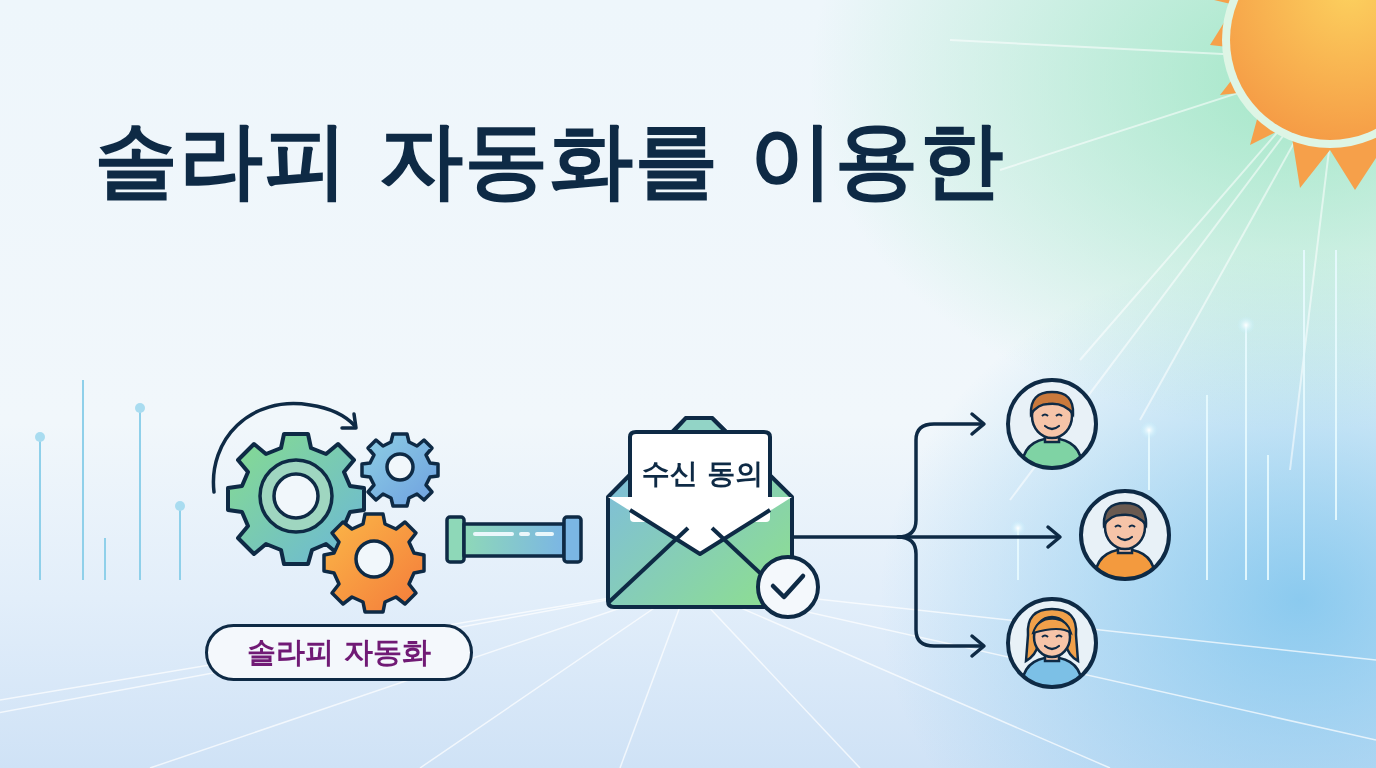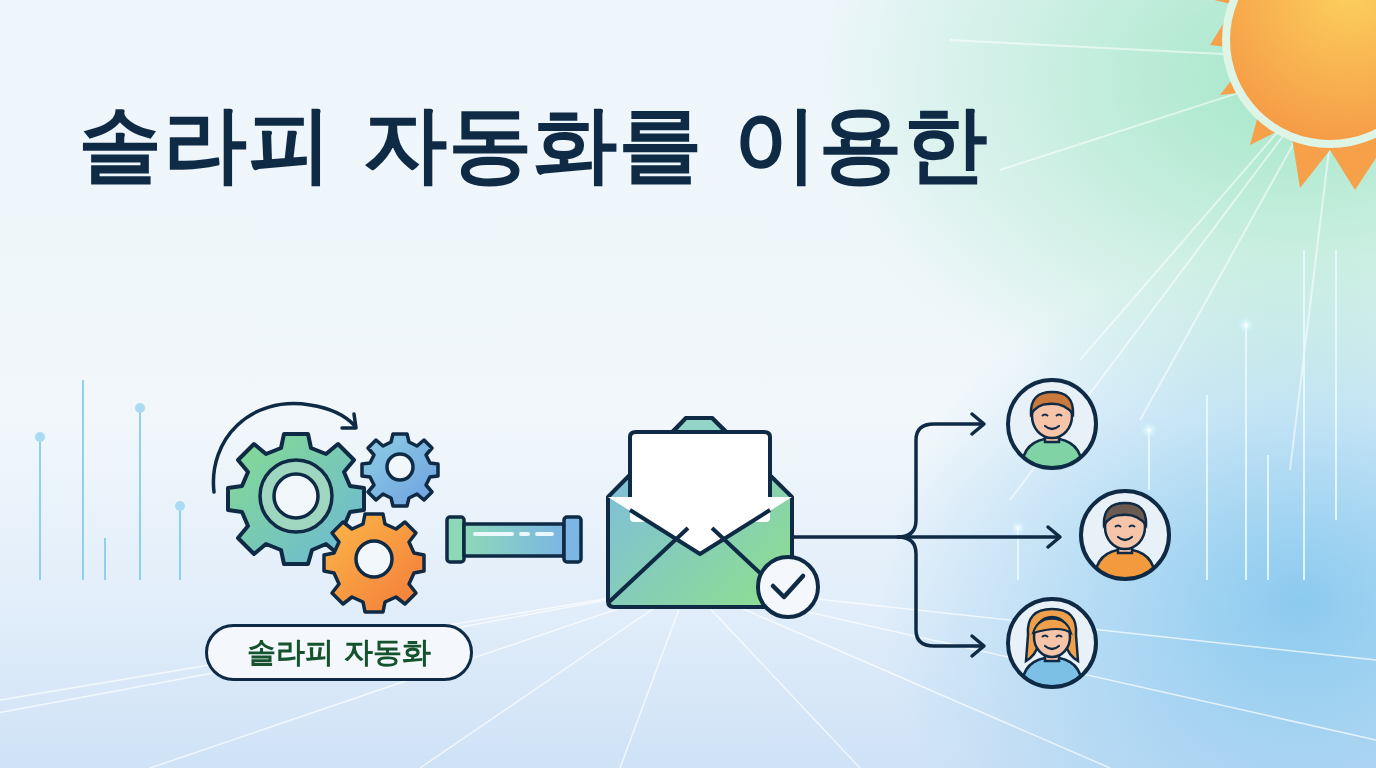--- a/index.html
+++ b/index.html
@@ -3,25 +3,25 @@
 <meta charset="utf-8">
 <style>
   html,body{margin:0;padding:0;}
   body{width:1376px;height:768px;overflow:hidden;font-family:"DejaVu Sans","Liberation Sans",sans-serif;}
   .canvas{position:relative;width:1376px;height:768px;overflow:hidden;
     background:
       radial-gradient(ellipse 700px 500px at 1300px 80px, rgba(150,228,190,0.85), rgba(150,228,190,0) 70%),
       radial-gradient(ellipse 600px 500px at 1300px 600px, rgba(110,190,235,0.75), rgba(110,190,235,0) 70%),
       linear-gradient(180deg,#eef6fb 0%, #f1f7fb 55%, #e2eefa 78%, #cfe2f6 100%);}
   .grid{position:absolute;left:0;top:0;width:1376px;height:768px;pointer-events:none;}
-  .title{position:absolute;left:78px;top:92px;margin:0;color:#0e2a45;font-weight:bold;font-size:84px;line-height:104px;letter-spacing:1px;}
+  .title{position:absolute;left:78px;top:92px;margin:16px;color:#0e2a45;font-weight:bold;font-size:84px;line-height:104px;letter-spacing:1px;}
   .title span{display:block;}
   .scene{position:absolute;left:0;top:0;width:1376px;height:768px;}
   .pill{position:absolute;left:205px;top:624px;width:268px;height:57px;border:3px solid #0e2a45;border-radius:30px;background:#f4f8fc;box-sizing:border-box;
-    display:flex;align-items:center;justify-content:center;font-weight:bold;font-size:29px;color:#14532d;}
+    display:flex;align-items:center;justify-content:center;font-weight:bold;font-size:29px;color:#701a75;}
   .letter-text{position:absolute;left:640px;top:455px;width:125px;text-align:center;font-weight:bold;font-size:28px;color:#0e2a45;}
 </style>
 </head>
 <body>
 
 <div class="canvas">
 
   <svg class="grid" viewBox="0 0 1376 768">
     <defs>
       <linearGradient id="gridFade" x1="0" y1="0" x2="0" y2="1">
@@ -238,16 +238,17 @@
         <rect x="-7" y="4" width="14" height="14" fill="#f6c4a8" stroke="#0e2a45" stroke-width="2.5"></rect>
         <ellipse cx="0" cy="-6" rx="18" ry="20" fill="#f6c4a8" stroke="#0e2a45" stroke-width="2.5"></ellipse>
         <path d="M-19,-10 Q-14,-26 4,-24 Q16,-22 19,-10 Q8,-18 -19,-10 Z" fill="#f0a04a" stroke="#0e2a45" stroke-width="2"></path>
         <path d="M-10,-6 q3,-3 6,0 M4,-6 q3,-3 6,0" fill="none" stroke="#0e2a45" stroke-width="2"></path>
         <path d="M-7,3 q7,6 14,0" fill="none" stroke="#0e2a45" stroke-width="2.2" stroke-linecap="round"></path>
       </g>
       <circle r="44" fill="none" stroke="#0e2a45" stroke-width="4"></circle>
     </g>
   </svg>
 
+  <div class="letter-text">수신 동의</div>
 
   <div class="pill">솔라피 자동화</div>
 
 </div>
 
 </body></html>

